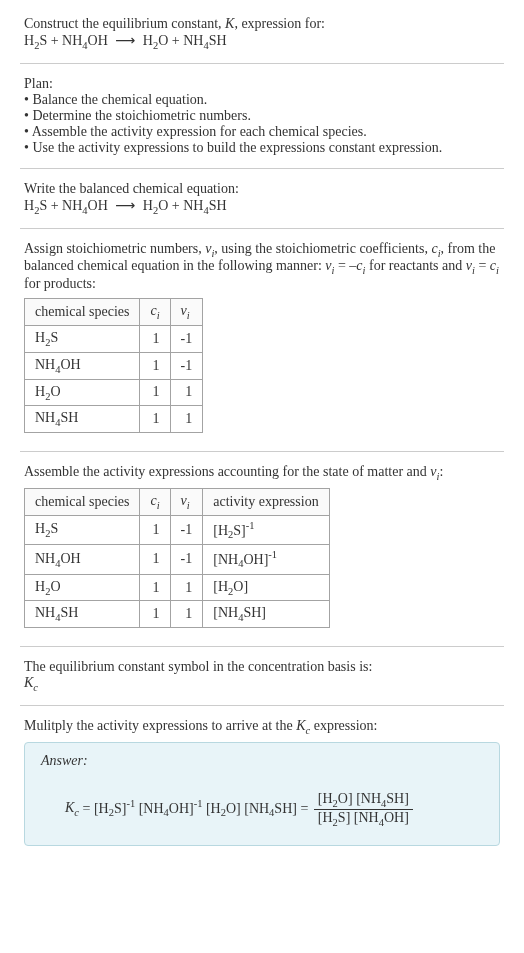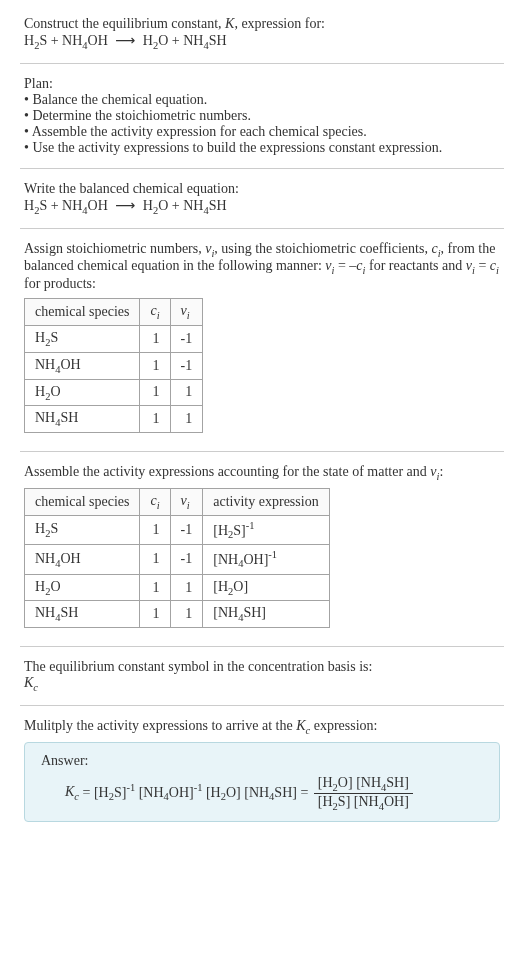--- a/index.html
+++ b/index.html
@@ -9,22 +9,22 @@
     hr { border: none; border-top: 1px solid #ccc; margin: 4px 0; }
     sub { font-size: 0.75em; vertical-align: sub; }
     sup { font-size: 0.75em; vertical-align: super; }
     .eq-arrow { display: inline-block; margin: 0 4px; }
     .italic { font-style: italic; }
     table { border-collapse: collapse; margin: 6px 0; }
     th, td { border: 1px solid #a3a3a3; padding: 4px 10px; text-align: left; font-weight: normal; }
     th { background: #fafafa; }
     .num { text-align: right; }
     .answer-box { background: #e8f4f8; border: 1px solid #b8d8e0; border-radius: 4px; padding: 10px 16px; margin: 6px 0; }
-    .answer-label { margin-bottom: 6px; }
-    .frac { display: inline-block; vertical-align: middle; text-align: left; margin: 0 2px; }
+    .answer-label { margin-bottom: 14px; font-style: italic; }
+    .frac { display: inline-block; vertical-align: middle; text-align: left; margin: 8px 2px; }
     .frac .num-top { display: block; border-bottom: 1px solid #333; padding: 0 4px; }
     .frac .num-bot { display: block; padding: 0 4px; }
     .indent { padding-left: 24px; }
   </style>
 </head>
 <body>
 
 <div class="container">
 
   <div class="section">

